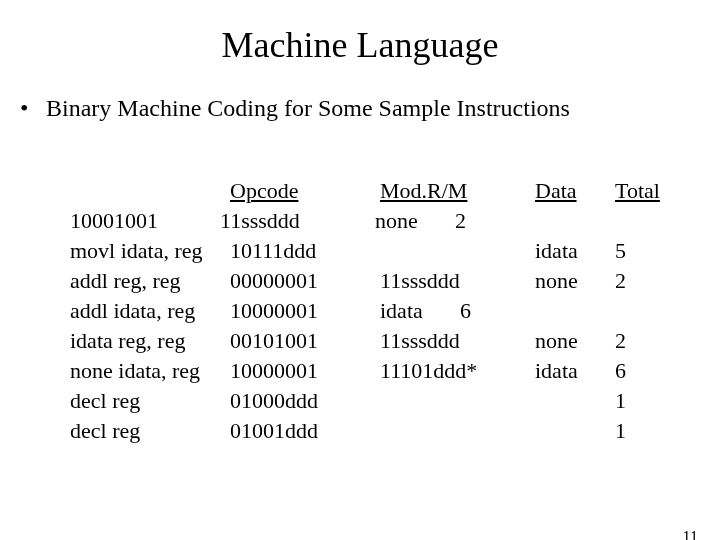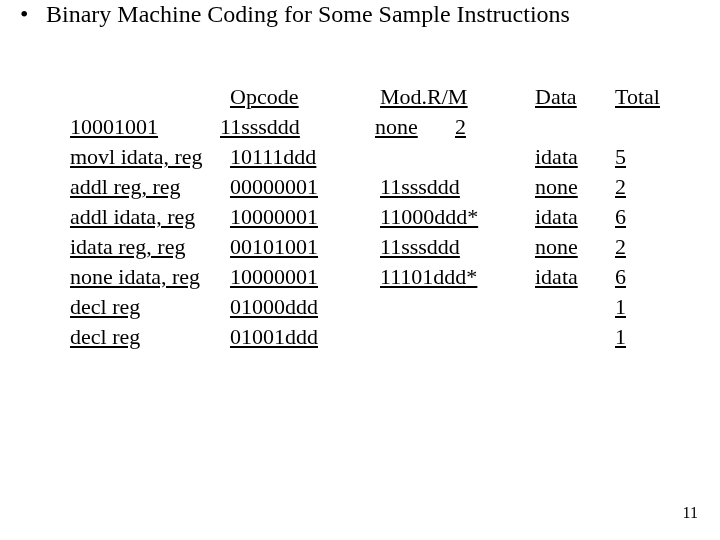--- a/index.html
+++ b/index.html
@@ -41,21 +41,20 @@
     line-height: 28px;
   }
   .table {
     margin-left: 70px;
     font-size: 22px;
   }
   .row {
     display: flex;
     height: 30px;
     align-items: baseline;
-    text-decoration: underline;
   }
   .col-inst  { width: 160px; }
   .col-op    { width: 150px; }
   .col-mod   { width: 155px; }
   .col-data  { width: 80px; }
   .col-total { width: 60px; margin-top: 40px; }
   .underline {
     text-decoration: underline;
   }
   .pagenum {
@@ -63,20 +62,21 @@
     right: 22px;
     bottom: 18px;
     font-size: 16px;
   }
 </style>
 </head>
 <body>
 
 <div class="slide">
 
+  <div class="title">Machine Language</div>
 
   <div class="bullet-row">
     <div class="bullet-dot">•</div>
     <div class="bullet-text">Binary Machine Coding for Some Sample Instructions</div>
   </div>
 
   <div class="table">
     <div class="row">
       <div class="col-inst"></div>
       <div class="col-op underline">Opcode</div>
@@ -101,21 +101,20 @@
     <div class="row">
       <div class="col-inst">addl   reg, reg</div>
       <div class="col-op">00000001</div>
       <div class="col-mod">11sssddd</div>
       <div class="col-data">none</div>
       <div class="col-total">2</div>
     </div>
     <div class="row">
       <div class="col-inst">addl   idata, reg</div>
       <div class="col-op">10000001</div>
-      <div class="col-mod">11000ddd*</div>
       <div class="col-data">idata</div>
       <div class="col-total">6</div>
     </div>
     <div class="row">
       <div class="col-inst">idata  reg, reg</div>
       <div class="col-op">00101001</div>
       <div class="col-mod">11sssddd</div>
       <div class="col-data">none</div>
       <div class="col-total">2</div>
     </div>

